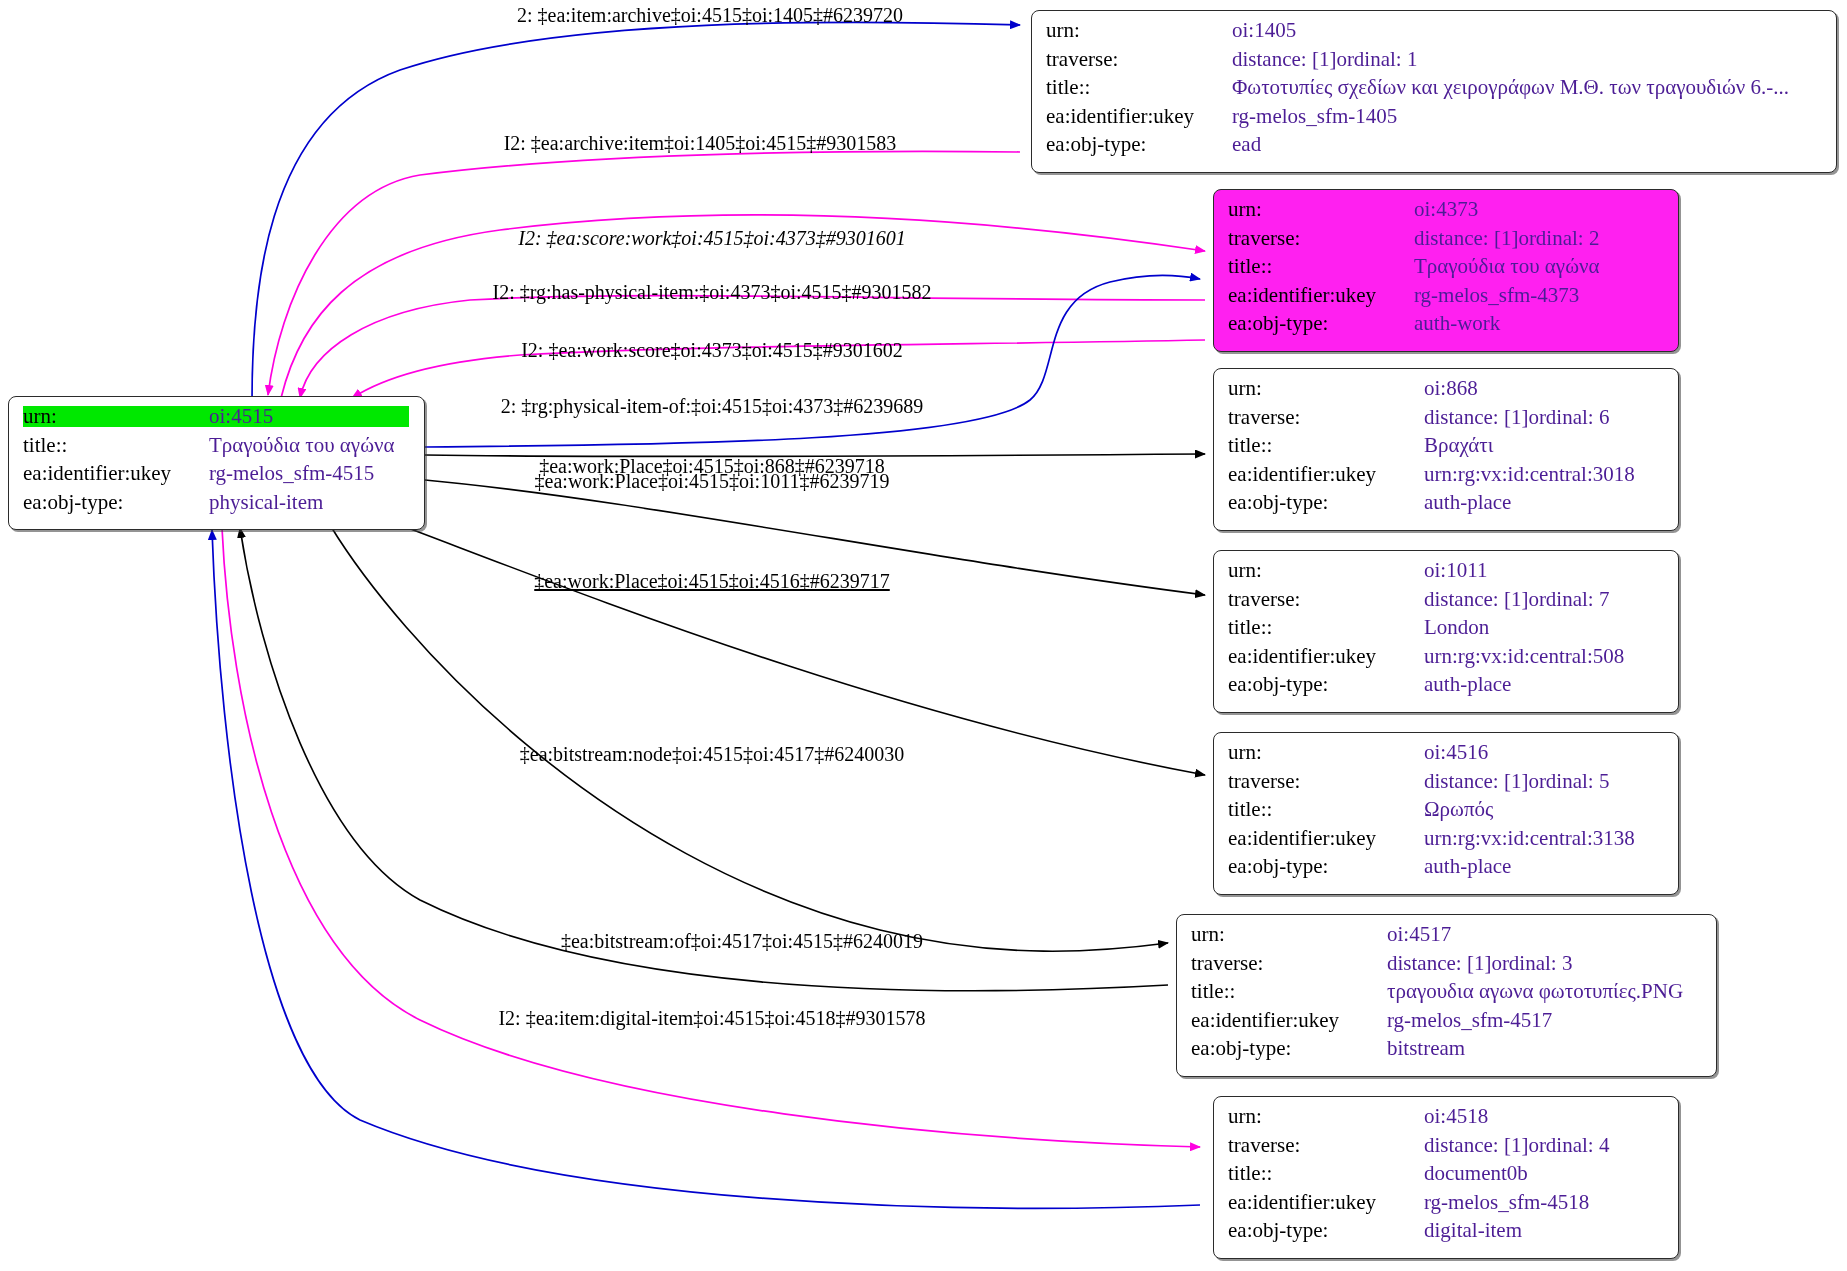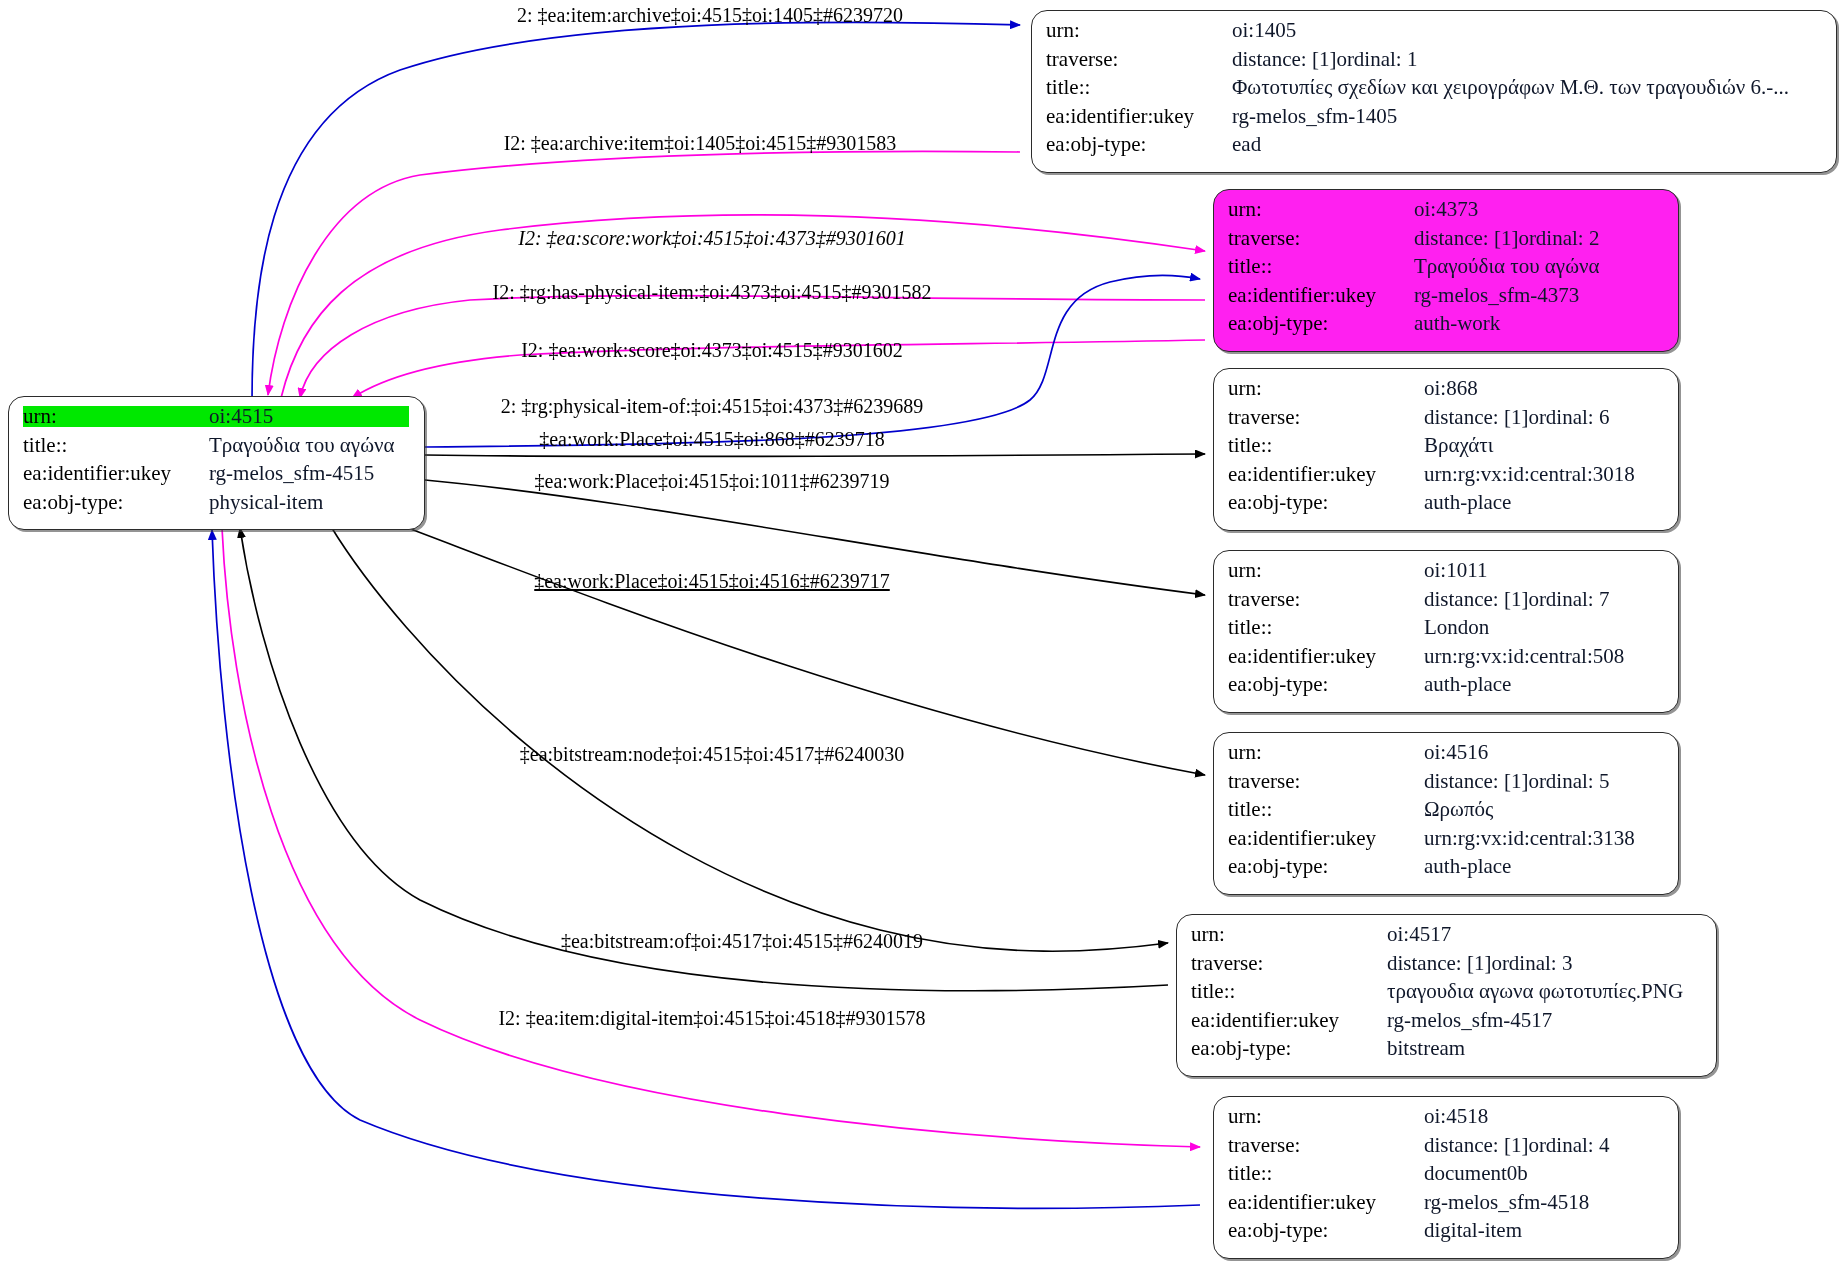--- a/index.html
+++ b/index.html
@@ -22,21 +22,21 @@
     left: 0;
     top: 0;
     width: 1847px;
     height: 1271px;
     pointer-events: none;
   }
   .node {
     position: absolute;
     box-sizing: border-box;
     border: 1.4px solid #2b2b2b;
-    border-radius: 16px;
+    border-radius: 8px;
     background: #ffffff;
     box-shadow: 2px 2px 0 rgba(60,60,60,0.55);
     padding: 9px 14px 9px 14px;
     z-index: 5;
   }
   .node.magenta { background: #ff20f0; }
   .node-row {
     display: flex;
     align-items: baseline;
     white-space: nowrap;
@@ -44,21 +44,21 @@
     height: 28.5px;
   }
   .cell-key {
     font-size: 21px;
     color: #000000;
     padding-right: 6px;
     box-sizing: border-box;
   }
   .cell-val {
     font-size: 21px;
-    color: #0f172a;
+    color: #4c1d95;
     box-sizing: border-box;
   }
   .hl-green .cell-key,
   .hl-green .cell-val {
     background: #00e800;
   }
   .edge-label {
     position: absolute;
     font-size: 20px;
     color: #000000;
@@ -307,21 +307,21 @@
       <span class="cell-val">digital-item</span>
     </div>
   </div>
 
   <div class="edge-label" style="left:710px;  top:4px;">2: ‡ea:item:archive‡oi:4515‡oi:1405‡#6239720</div>
   <div class="edge-label" style="left:700px;  top:132px;">I2: ‡ea:archive:item‡oi:1405‡oi:4515‡#9301583</div>
   <div class="edge-label" style="left:712px;  top:227px;font-style:italic;">I2: ‡ea:score:work‡oi:4515‡oi:4373‡#9301601</div>
   <div class="edge-label" style="left:712px;  top:281px;">I2: ‡rg:has-physical-item:‡oi:4373‡oi:4515‡#9301582</div>
   <div class="edge-label" style="left:712px;  top:339px;">I2: ‡ea:work:score‡oi:4373‡oi:4515‡#9301602</div>
   <div class="edge-label" style="left:712px;  top:395px;">2: ‡rg:physical-item-of:‡oi:4515‡oi:4373‡#6239689</div>
-  <div class="edge-label" style="left:712px;  top:428px;">‡ea:work:Place‡oi:4515‡oi:868‡#6239718</div>
+  <div class="edge-label" style="left:712px;  top:455px;">‡ea:work:Place‡oi:4515‡oi:868‡#6239718</div>
   <div class="edge-label" style="left:712px;  top:470px;">‡ea:work:Place‡oi:4515‡oi:1011‡#6239719</div>
   <div class="edge-label" style="left:712px;  top:570px;text-decoration:underline;">‡ea:work:Place‡oi:4515‡oi:4516‡#6239717</div>
   <div class="edge-label" style="left:712px;  top:743px;">‡ea:bitstream:node‡oi:4515‡oi:4517‡#6240030</div>
   <div class="edge-label" style="left:742px;  top:906px;margin-top:24px;">‡ea:bitstream:of‡oi:4517‡oi:4515‡#6240019</div>
   <div class="edge-label" style="left:712px;  top:1007px;">I2: ‡ea:item:digital-item‡oi:4515‡oi:4518‡#9301578</div>
 
   <div class="footer" style="left:1008px; top:1236px;">root: 4515 nodes count: 8</div>
 
 </div>
 

